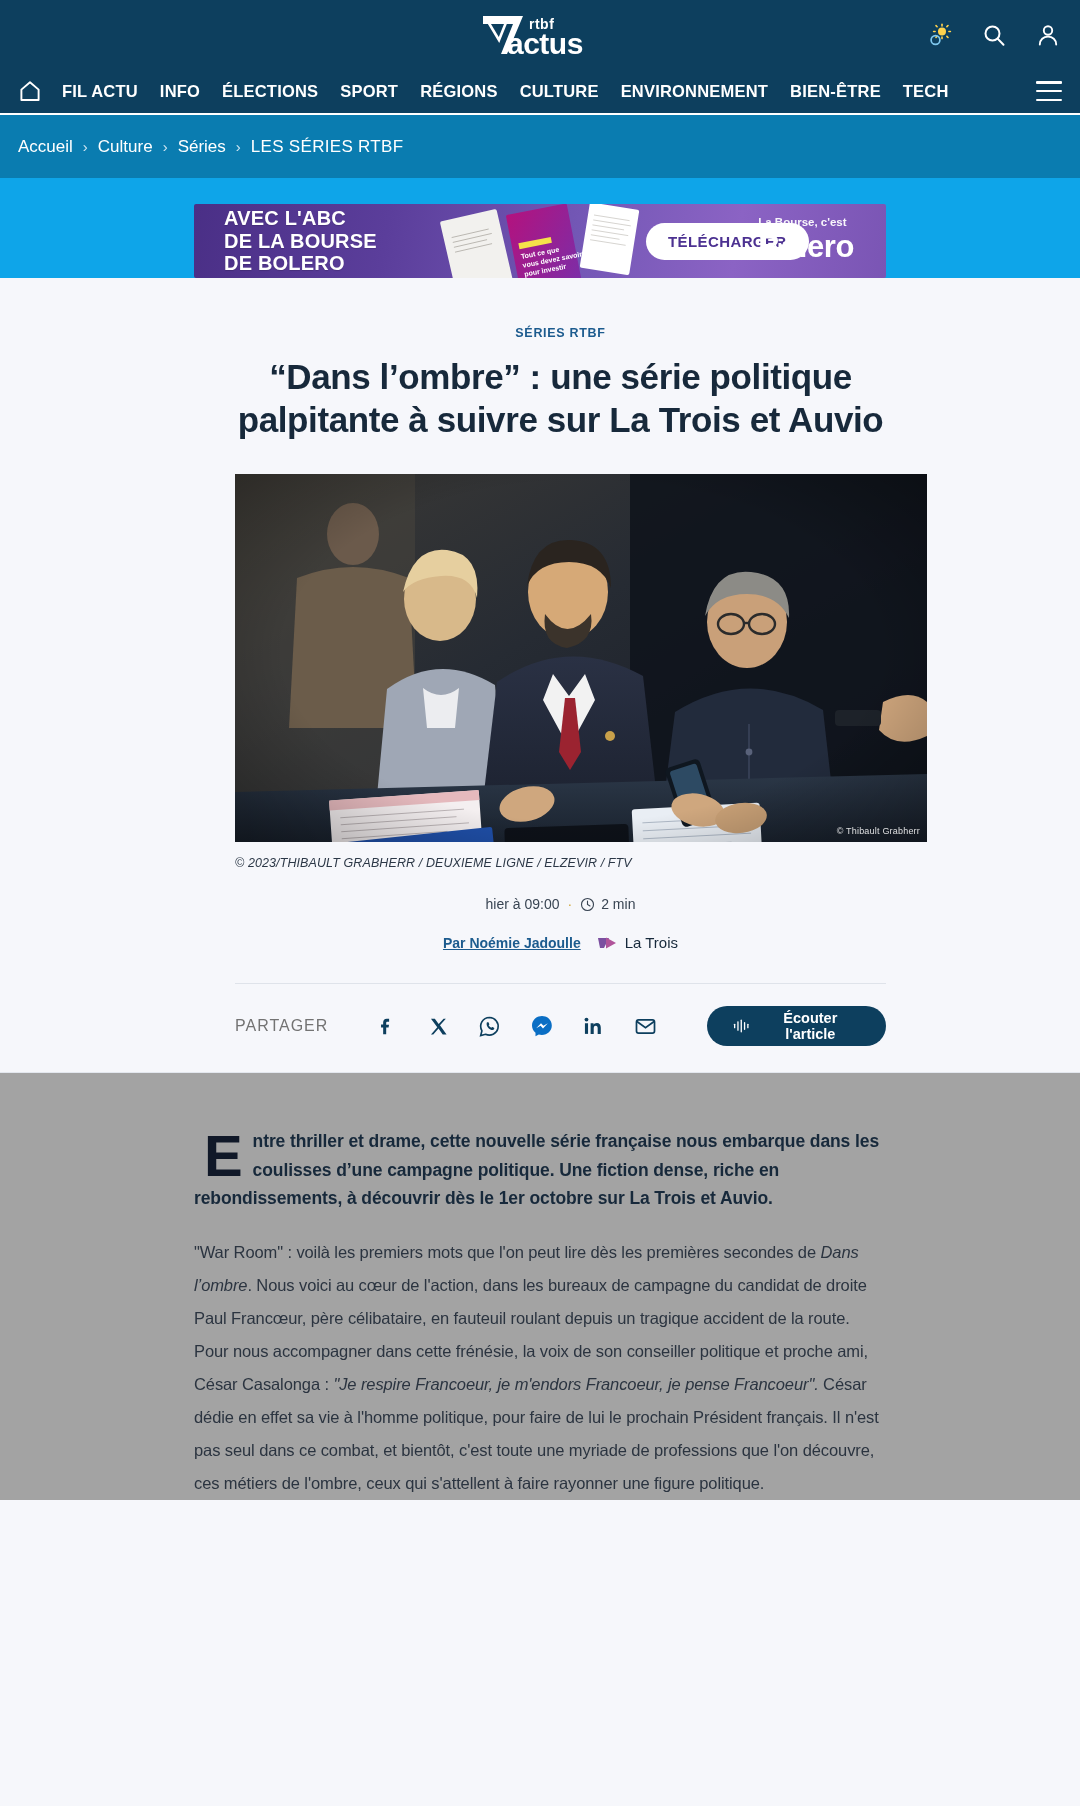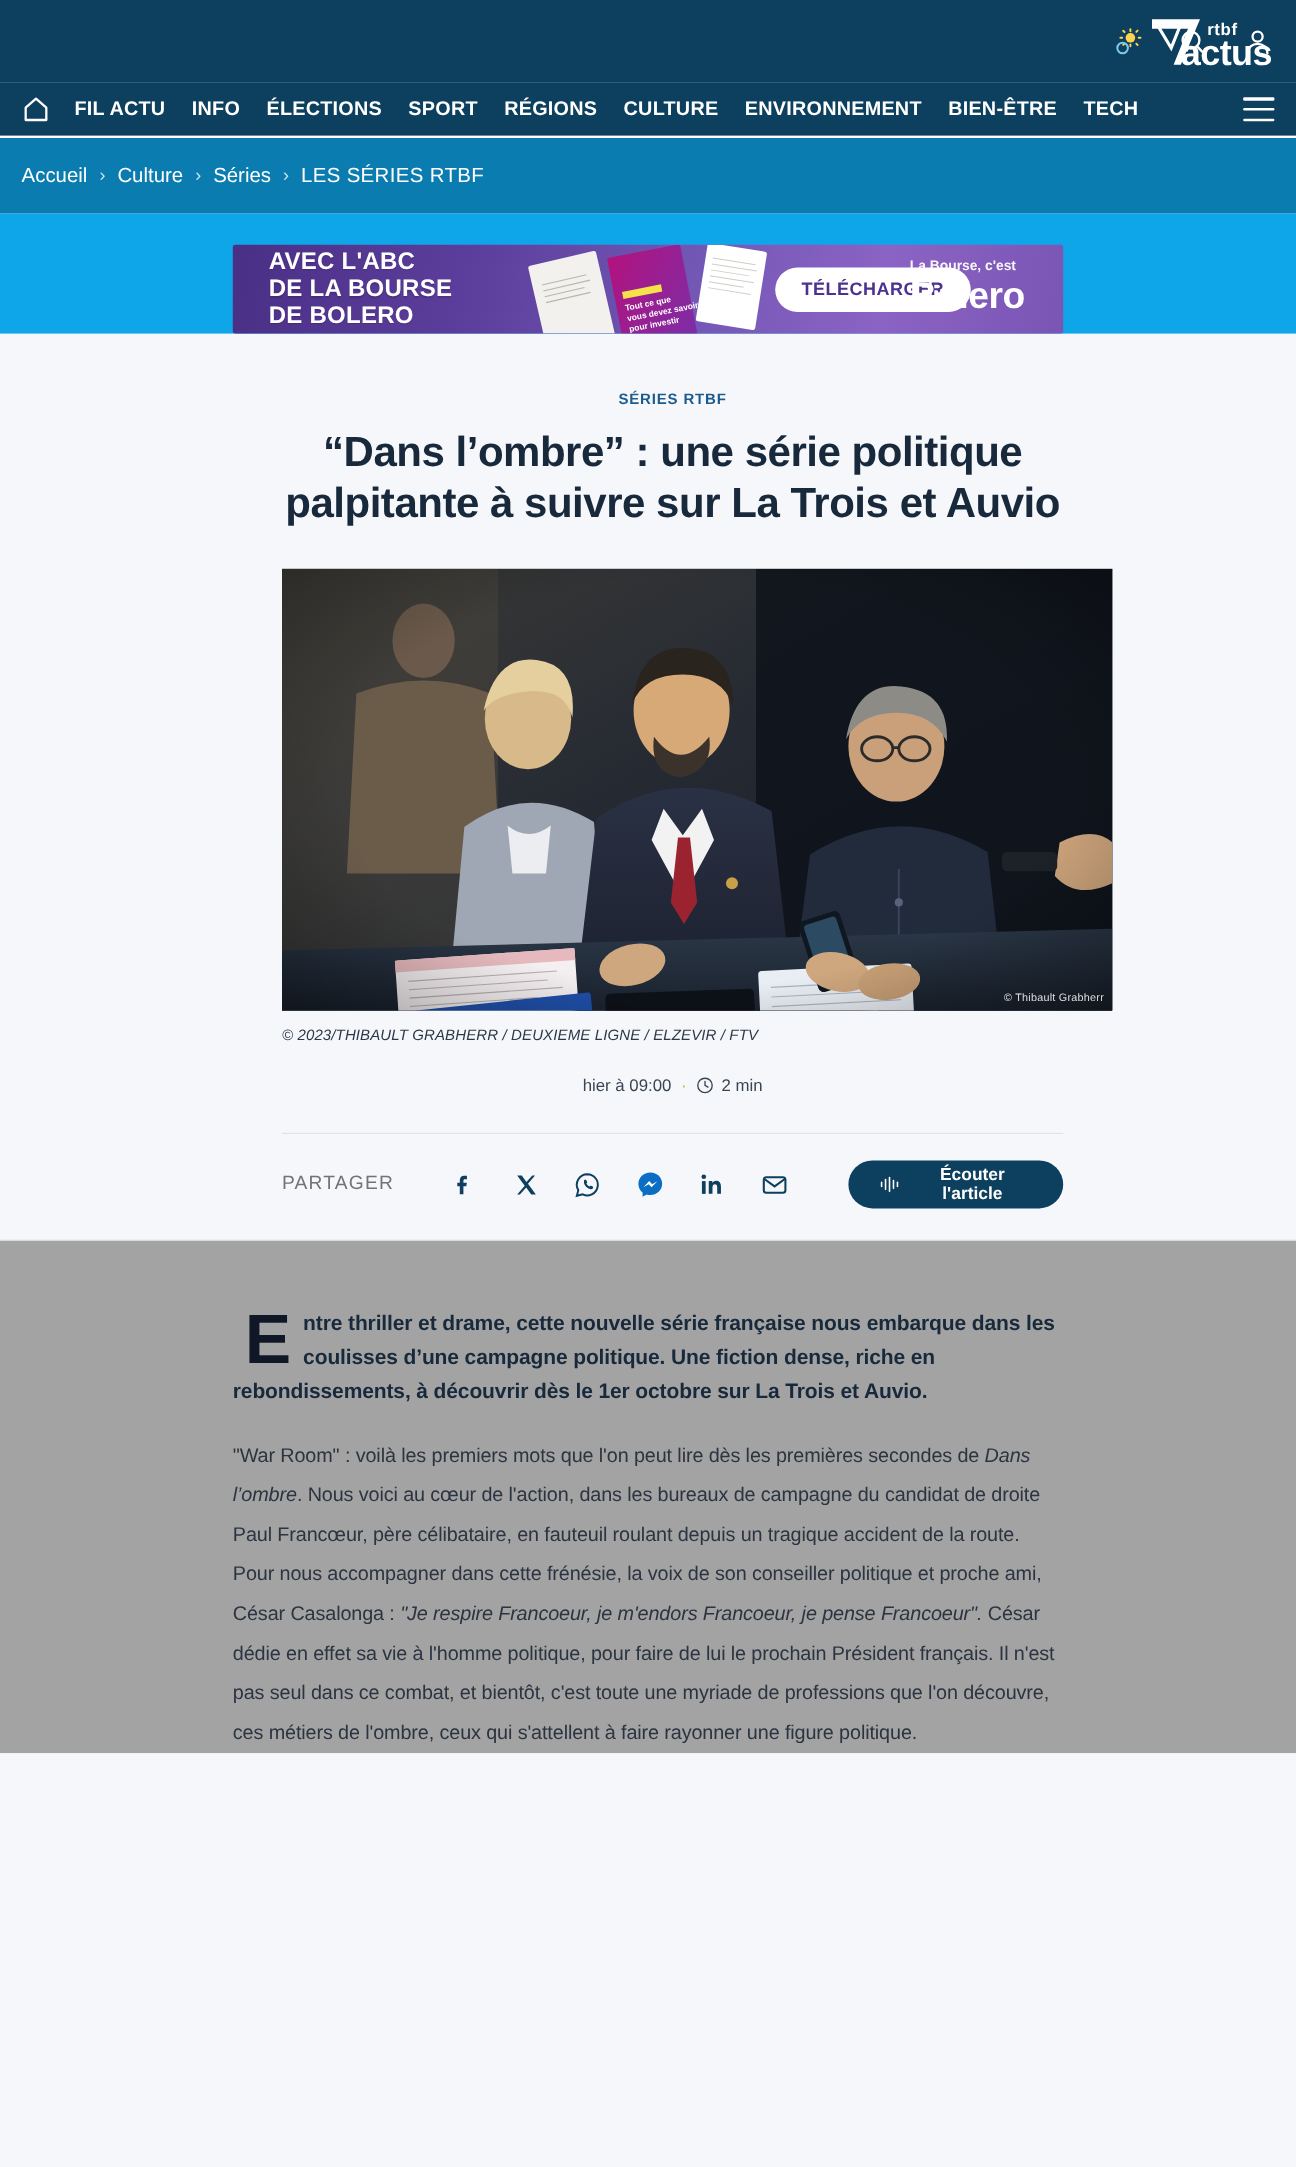--- a/index.html
+++ b/index.html
@@ -16,21 +16,21 @@
   .topbar {
     background: #0b3c5d;
     background: #0d3f5e;
     position: relative;
     height: 69px;
   }
   .topbar-inner {
     height: 69px;
     display: flex;
     align-items: center;
-    justify-content: flex-end;
+    justify-content: center;
     position: relative;
   }
   .logo {
     display: flex;
     flex-direction: column;
     align-items: center;
     line-height: 1;
     user-select: none;
   }
   .logo svg { display: block; }
@@ -597,20 +597,30 @@
     <span class="dot">·</span>
     <span class="read">
       <svg width="15" height="15" viewBox="0 0 24 24">
         <circle cx="12" cy="12" r="9.6" fill="none" stroke="#394553" stroke-width="1.8"></circle>
         <path d="M12 6.6 L12 12 L16 14.3" fill="none" stroke="#394553" stroke-width="1.8" stroke-linecap="round"></path>
       </svg>
       <span>2 min</span>
     </span>
   </div>
 
+  <div class="byline">
+    <a class="author" href="#">Par Noémie Jadoulle</a>
+    <span class="channel">
+      <svg width="20" height="16" viewBox="0 0 20 16">
+        <path d="M1 3 L12 3 L7 13 L3 13 Z" fill="#7b4fa0"></path>
+        <path d="M9 2.5 L19 8 L9 13.5 Z" fill="#b0549a"></path>
+      </svg>
+      <span>La Trois</span>
+    </span>
+  </div>
 
   <div class="divider"></div>
 
   <div class="sharebar">
     <span class="share-label">PARTAGER</span>
 
     <button class="share-icon" aria-label="Facebook">
       <svg width="22" height="22" viewBox="0 0 24 24">
         <path d="M15.4 4.2 h-2.6 c-2.5 0 -3.9 1.6 -3.9 4.1 v2.2 H6.6 v3.2 h2.3 V21 h3.3 v-7.3 h2.6 l0.5 -3.2 h-3.1 V8.8 c0 -1 0.4 -1.5 1.5 -1.5 h1.7 z" fill="#0d3f5e"></path>
       </svg>

